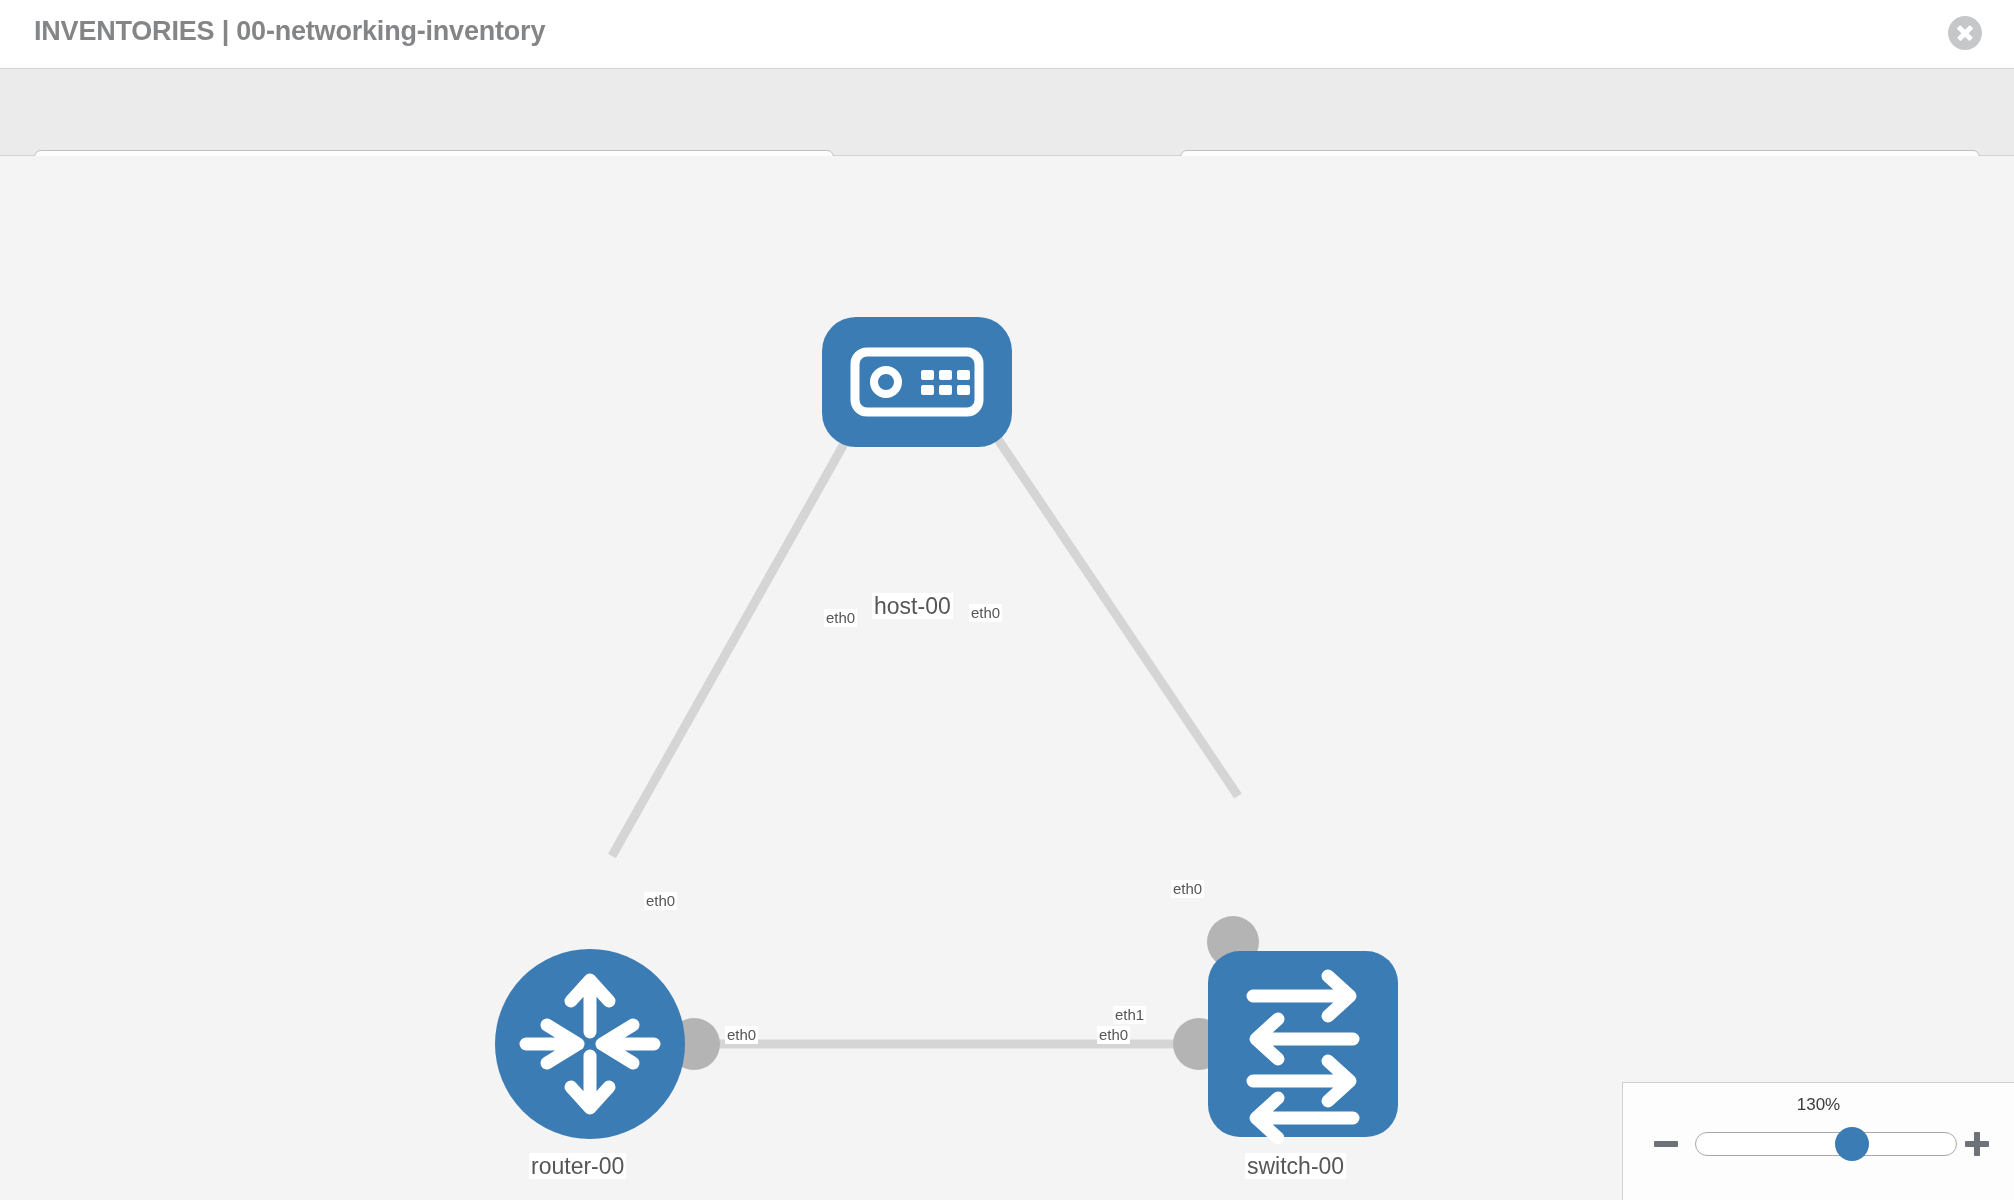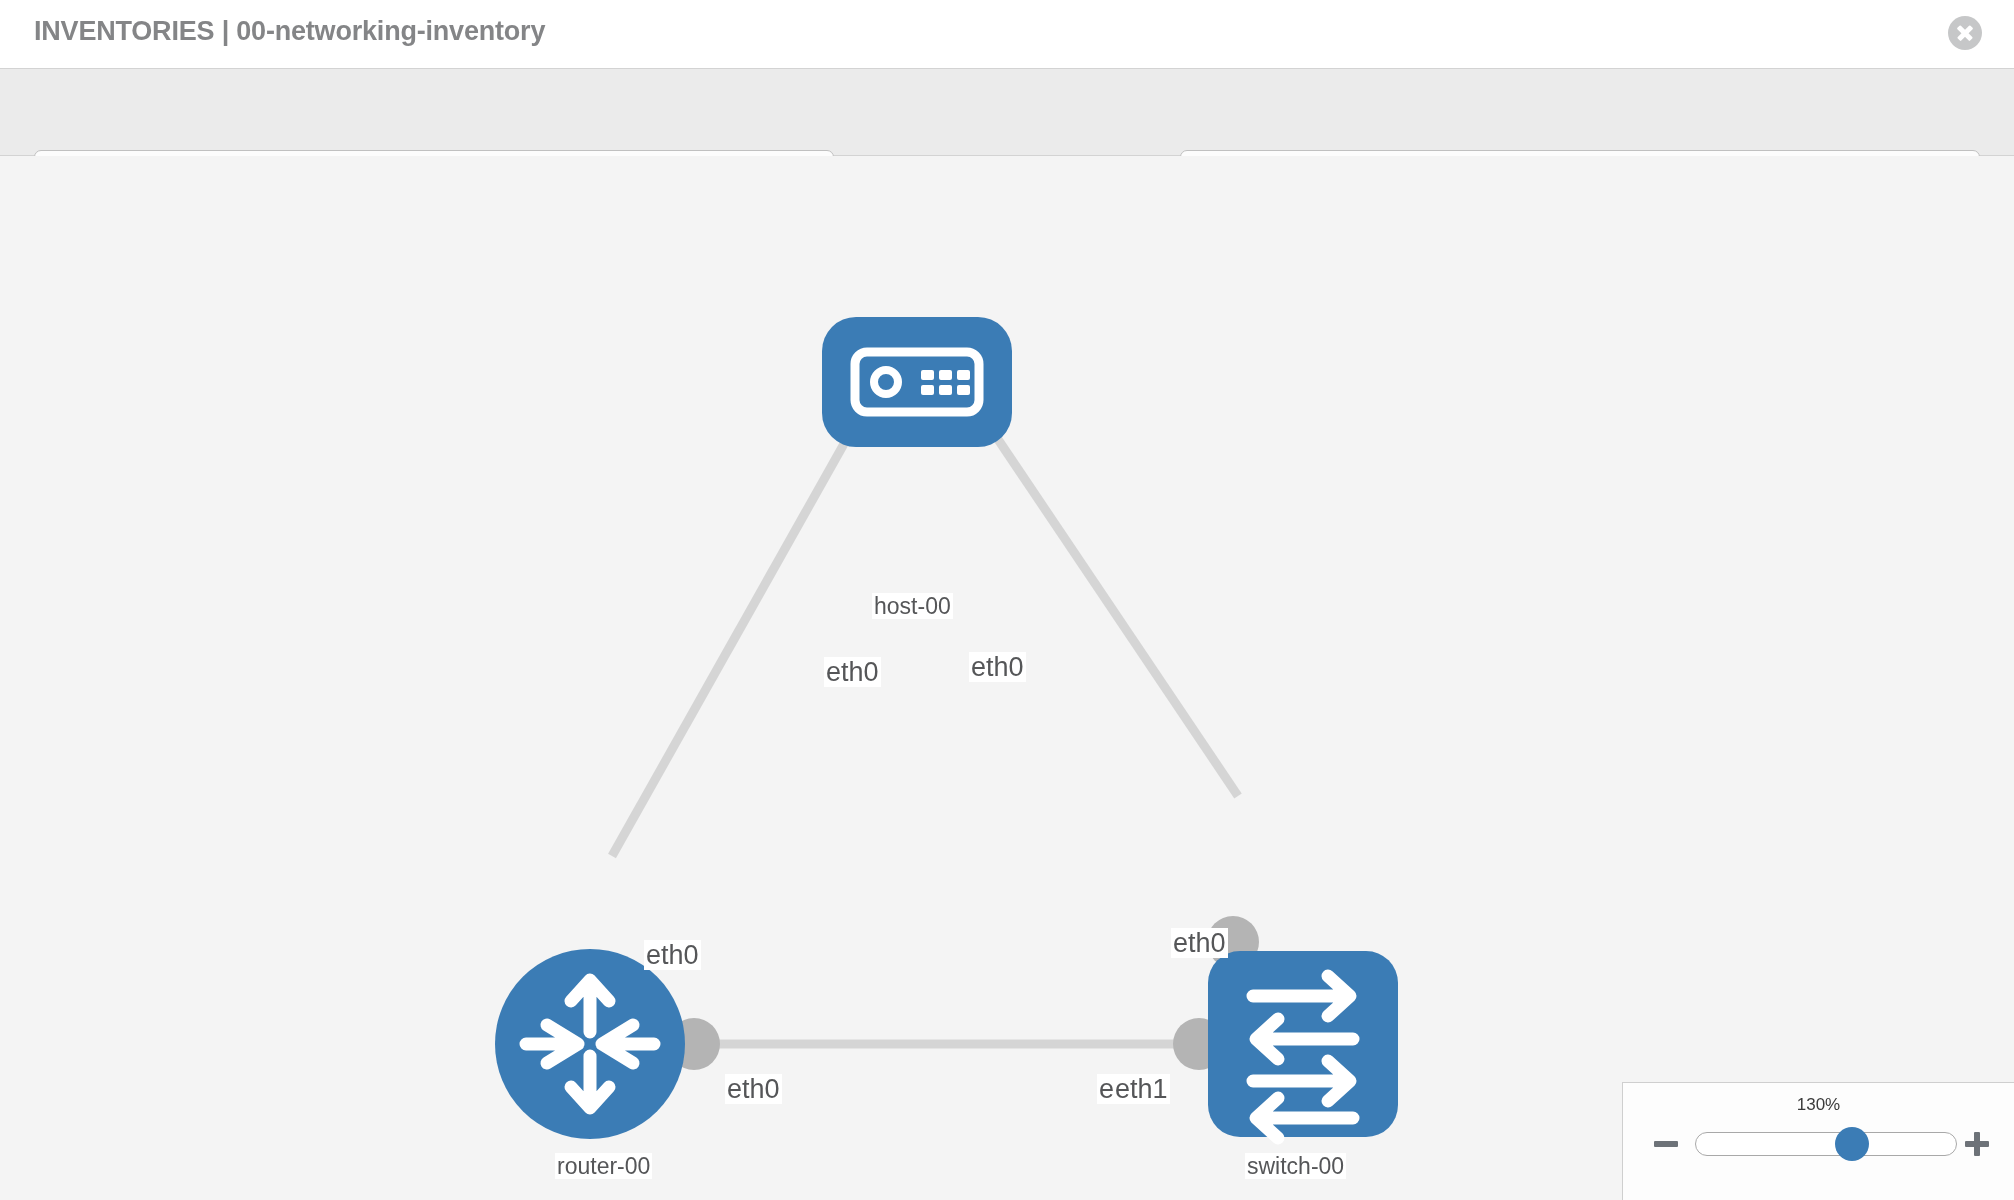--- a/index.html
+++ b/index.html
@@ -71,21 +71,21 @@
     background: #f4f4f4; overflow: hidden;
   }
   .topology-svg { position: absolute; left: 0; top: 0; width: 2014px; height: 1044px; }
 
   
   .net-label {
     position: absolute; background: #ffffff; color: #555658;
     white-space: nowrap; line-height: 1.05; padding: 1px 2px;
   }
   .node-name { font-size: 23px; }
-  .if-label  { font-size: 27px; margin-top: 48px; }
+  .if-label  { font-size: 15px; }
 
   
   .zoom-panel {
     position: absolute; left: 1622px; top: 1082px;
     width: 392px; height: 118px;
     background: #fdfdfd; border: 1px solid #cfcfcf;
     border-right: none; border-bottom: none;
   }
   .zoom-pct {
     position: absolute; left: 0; right: 0; top: 12px;
@@ -210,26 +210,26 @@
       </g>
     </svg>
 
     <div class="net-label node-name" style="left:872px; top:437px;">host-00</div>
     <div class="net-label if-label" style="left:824px; top:453px;">eth0</div>
     <div class="net-label if-label" style="left:969px; top:448px;">eth0</div>
 
     <div class="net-label if-label" style="left:644px; top:736px;">eth0</div>
     <div class="net-label if-label" style="left:1171px; top:724px;">eth0</div>
 
-    <div class="net-label node-name" style="left:529px; top:997px;margin-left:26px;">router-00</div>
+    <div class="net-label node-name" style="left:529px; top:997px;">router-00</div>
     <div class="net-label node-name" style="left:1245px; top:997px;">switch-00</div>
 
     <div class="net-label if-label" style="left:725px; top:870px;">eth0</div>
     <div class="net-label if-label" style="left:1097px; top:870px;">eth0</div>
-    <div class="net-label if-label" style="left:1113px; top:870px;">eth1</div>
+    <div class="net-label if-label" style="left:1113px; top:850px;">eth1</div>
   </div>
 
   <div class="zoom-panel">
     <div class="zoom-pct">130%</div>
     <div class="zoom-minus"></div>
     <div class="zoom-track">
       <div class="zoom-thumb" id="zoom-thumb" style="left: calc(60% - 17px);"></div>
     </div>
     <div class="zoom-plus"></div>
   </div>

